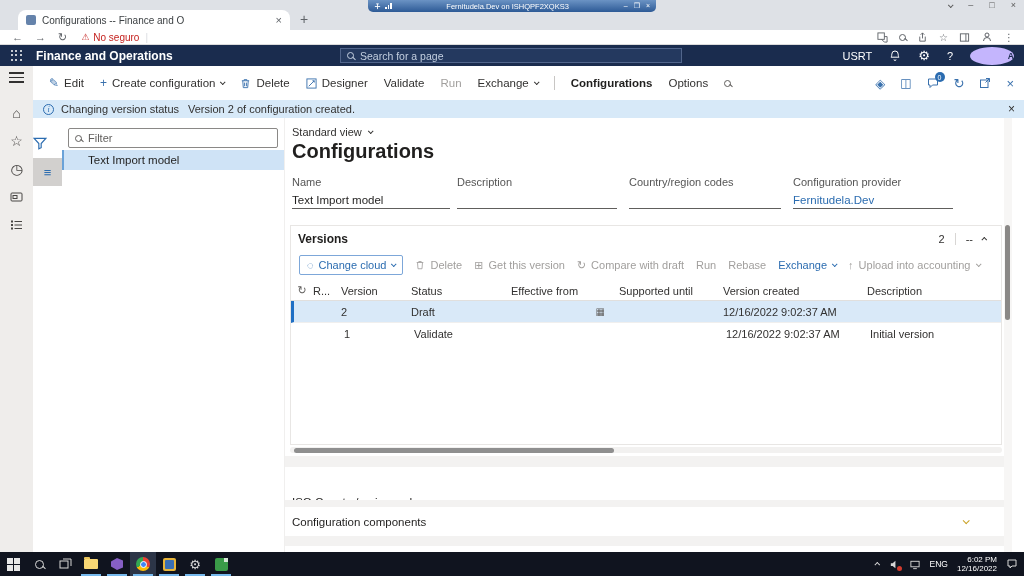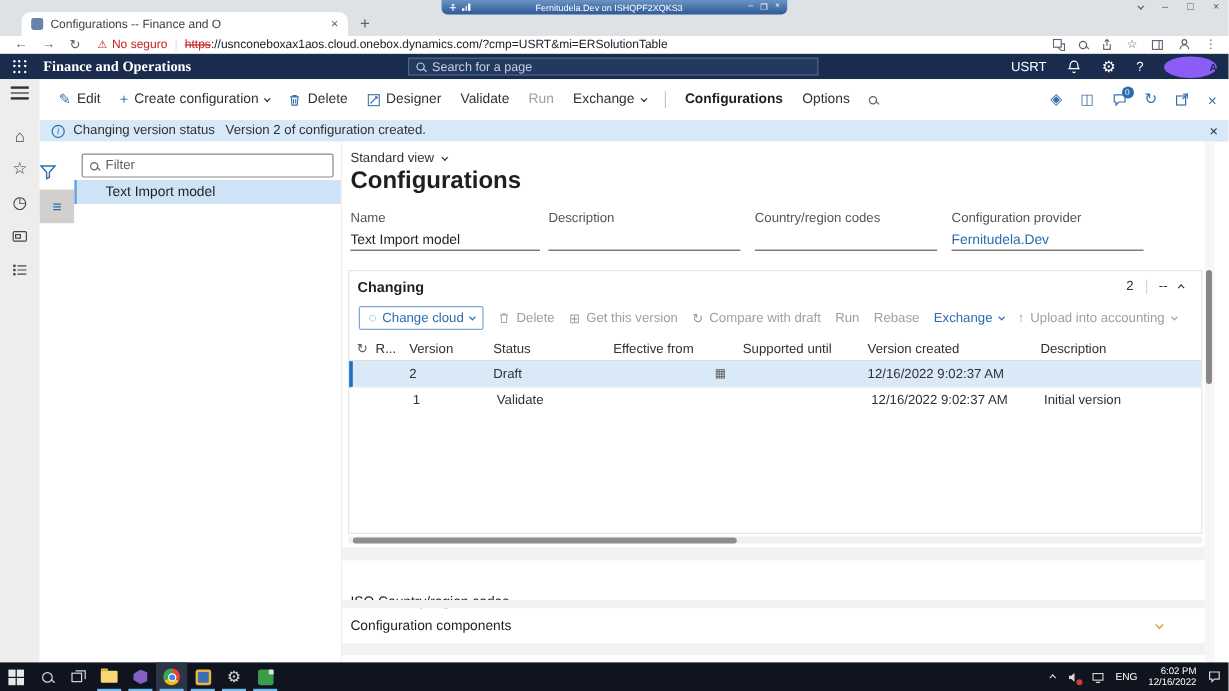--- a/index.html
+++ b/index.html
@@ -27,26 +27,26 @@
   .addr .sep { color:#dadce0; margin:0 6px; }
   .addr .url { color:#202124; white-space:nowrap; }
   .addr .strike { color:#c5221f; text-decoration:line-through; }
   .addr-right { margin-left:auto; display:flex; align-items:center; gap:11px; margin-right:10px; color:#5f6368; }
   svg.ic { display:block; }
 
   
   .hdr { position:absolute; left:0; top:45px; width:1024px; height:21px; background:#1a2c4e; display:flex; align-items:center; color:#fff; }
   .waffle { width:11px; height:11px; margin-left:11px; display:grid; grid-template-columns:repeat(3,1fr); gap:2px; }
   .waffle i { width:2px; height:2px; background:#fff; border-radius:50%; }
-  .hdr .app { font-size:12px; font-weight:bold; margin-left:14px;font-family:Liberation Serif, serif; }
+  .hdr .app { font-size:12px; font-weight:bold; margin-left:14px; }
   .hdr-search { position:absolute; left:340px; top:3px; width:342px; height:15px; background:#24395f; border:1px solid #51658b; display:flex; align-items:center; color:#c3cfe0; padding:0 6px; }
   .hdr-search input { background:transparent; border:none; outline:none; color:#d7e1ef; font-size:10.5px; margin-left:6px; width:280px; }
   .hdr-search input::placeholder { color:#c3cfe0; }
   .hdr-right { margin-left:auto; display:flex; align-items:center; gap:17px; margin-right:10px; font-size:11px; }
-  .avatar { width:18px; height:18px; border-radius:50%; background:#8b5cf6; color:#1a2c4e; font-size:8.5px; font-weight:bold; display:flex; align-items:center; justify-content:center;padding-left:44px; }
+  .avatar { width:18px; height:18px; border-radius:50%; background:#c4b5fd; color:#1a2c4e; font-size:8.5px; font-weight:bold; display:flex; align-items:center; justify-content:center;padding-left:44px; }
 
   
   .cmdbar { position:absolute; left:33px; top:66px; width:991px; height:34px; background:#fff; display:flex; align-items:center; font-size:11.5px; color:#323130; }
   .cmd { display:flex; align-items:center; gap:5px; margin-left:16px; white-space:nowrap; }
   .cmd .cic { color:#3a71ad; font-size:12px; display:inline-flex; }
   .cmd.disabled { color:#a19f9d; }
   .cmd.active { font-weight:bold; color:#201f1e; }
   .chv { display:inline-block; width:4px; height:4px; border-right:1px solid currentColor; border-bottom:1px solid currentColor; transform:rotate(45deg) translateY(-1px); }
   .chv.up { transform:rotate(-135deg) translateY(-1px); }
   .chv.right { transform:rotate(-45deg); }
@@ -184,21 +184,20 @@
     </div>
   </div>
 
   <div class="addr">
     <span class="navic">←</span>
     <span class="navic">→</span>
     <span class="navic">↻</span>
     <span class="warn">⚠</span>
     <span class="sec">No seguro</span>
     <span class="sep">|</span>
-    <span class="url"><span class="strike">https</span><span>://usnconeboxax1aos.cloud.onebox.dynamics.com/?cmp=USRT&amp;mi=ERSolutionTable</span></span>
     <span class="addr-right">
       <svg class="ic" width="11" height="11" viewBox="0 0 12 12">
           <rect x="1" y="1" width="7" height="7" fill="none" stroke="currentColor"></rect>
           <path d="M5 8l3 3h3V5H8" fill="none" stroke="currentColor"></path>
         </svg>
       <span class="lens"></span>
       <svg class="ic" width="11" height="11" viewBox="0 0 12 12">
           <path d="M3 5v5h6V5M6 1v6M4 3l2-2 2 2" fill="none" stroke="currentColor"></path>
         </svg>
       <span>☆</span>
@@ -380,21 +379,21 @@
       <div class="lbl">Configuration provider</div>
       <input class="link" value="Fernitudela.Dev" style="">
     </div>
     <div class="fld f2">
       <div class="lbl">Country/region codes</div>
       <input value="" style="">
     </div>
 
     <div class="vcard">
       <div class="vhead">
-        <span class="vt">Changing</span>
+        <span class="vt">Versions</span>
         <span class="right">
           <span class="cnt">2</span>
           <span class="hd"></span>
           <span>--</span>
           <span class="chv up"></span>
         </span>
       </div>
       <div class="vtools">
         <span class="pill">
             <span>◌</span>

